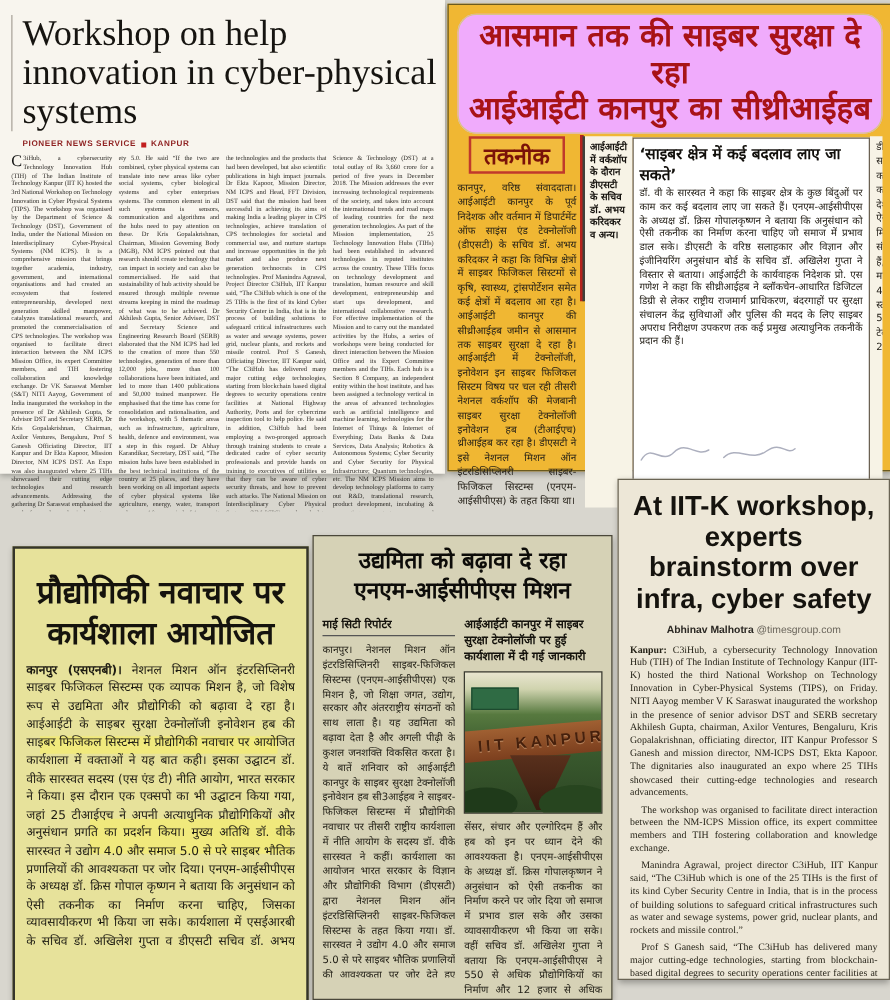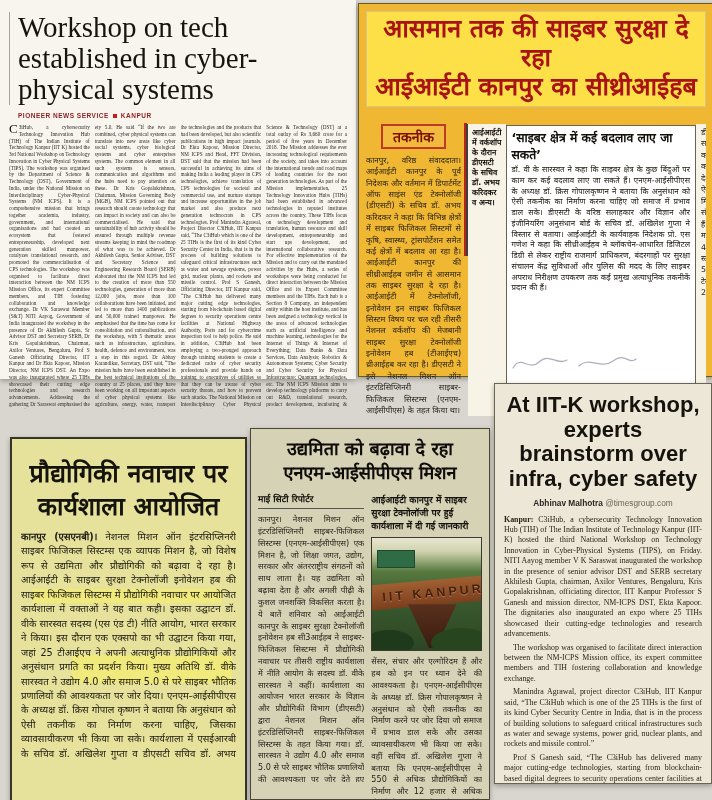--- a/index.html
+++ b/index.html
@@ -15,26 +15,26 @@
     font-family:"Liberation Sans",sans-serif;font-weight:bold;font-size:6.5px;
     letter-spacing:.5px;color:#8e1f1f;}
   .p-sq{width:4px;height:4px;background:#c21f1f;}
   .p-cols{display:flex;gap:5px;margin:2px 9px 0;height:285px;overflow:hidden;}
   .p-col{flex:1;font-family:"Liberation Serif",serif;font-size:5.2px;line-height:1.3;
     text-align:justify;color:#2c2a26;overflow:hidden;}
   .p-col-first::first-letter{font-size:13px;float:left;line-height:.8;padding-right:1px;color:#111;}
 
   
   .clip-hindustan{left:358px;top:3px;width:354px;height:372px;background:#f0b733;border:1px solid #6b5a1e;}
-  .h-hdbox{margin:7px 7px 16px;background:#fde047;padding:3px 4px 6px;box-shadow:0 0 0 1px #d8c488 inset;}
+  .h-hdbox{margin:7px 7px 1px;background:#f0abfc;padding:3px 4px 6px;box-shadow:0 0 0 1px #d8c488 inset;border-radius:15px;}
   .h-hdline{font-weight:bold;font-size:25px;line-height:1.16;color:#a81317;text-align:center;}
   .h-main{display:flex;margin:0 7px;position:relative;}
   .h-left{width:95px;padding:0 5px 0 0;}
   .h-tag{margin:1px auto 6px;width:fit-content;border:2px solid #c0392b;color:#7a1208;
-    font-weight:bold;font-size:14px;padding:1px 10px;background:#f2bb3e;}
+    font-weight:bold;font-size:18px;padding:1px 10px;background:#f2bb3e;}
   .h-intro{font-size:8px;line-height:1.42;color:#221e16;text-align:justify;font-weight:500;}
   .h-redrule{position:absolute;left:98px;top:0;width:3px;height:133px;background:#b5231d;}
   .h-right{flex:1;display:flex;flex-direction:row;min-width:0;}
   .h-photo{height:130px;margin:1px 0 0;position:relative;border:1px solid #40403a;overflow:hidden;
     background:linear-gradient(180deg,#44433a 0%,#2c2b24 55%,#1e1d18 100%);}
   .h-caption{background:#f7f3e6;font-size:7.8px;font-weight:bold;color:#15120e;padding:3px 4px;margin-top:1px;}
   .h-subbox{background:#ffffff;border:1px solid #6b6152;margin-top:2px;padding:3px 5px 2px;}
   .h-subhead{font-size:12.3px;font-weight:bold;color:#12100c;margin-bottom:2px;}
   .h-subbody{font-size:7.9px;line-height:1.36;color:#26221a;text-align:justify;}
   .h-botcols{display:flex;gap:9px;background:#f7f3e6;padding:3px 5px;margin-top:1px;flex:1;overflow:hidden;}
@@ -81,21 +81,21 @@
   .t-body p{font-family:"Liberation Serif",serif;font-size:7.9px;line-height:1.32;text-align:justify;color:#272419;margin:0 0 3px;}
   .t-body p+p{text-indent:9px;}
   .t-lede{font-weight:bold;}
 </style>
 </head>
 <body>
 
 <div class="canvas">
 
   <div class="clip clip-pioneer">
-    <div class="p-headline">Workshop on tech established in cyber-physical systems</div>
+    <div class="p-headline">Workshop on help innovation in cyber-physical systems</div>
     <div class="p-byline">
       <span>PIONEER NEWS SERVICE</span>
       <span class="p-sq"></span>
       <span>KANPUR</span>
     </div>
     <div class="p-cols">
       <div class="p-col p-col-first">C3iHub, a cybersecurity Technology Innovation Hub (TIH) of The Indian Institute of Technology Kanpur (IIT K) hosted the 3rd National Workshop on Technology Innovation in Cyber Physical Systems (TIPS). The workshop was organised by the Department of Science &amp; Technology (DST), Government of India, under the National Mission on Interdisciplinary Cyber-Physical Systems (NM ICPS). It is a comprehensive mission that brings together academia, industry, government, and international organisations and had created an ecosystem that fostered entrepreneurship, developed next generation skilled manpower, catalyzes translational research, and promoted the commercialisation of CPS technologies. The workshop was organised to facilitate direct interaction between the NM ICPS Mission Office, its expert Committee members, and TIH fostering collaboration and knowledge exchange. Dr VK Saraswat Member (S&amp;T) NITI Aayog, Government of India inaugurated the workshop in the presence of Dr Akhilesh Gupta, Sr Advisor DST and Secretary SERB, Dr Kris Gopalakrishnan, Chairman, Axilor Ventures, Bengaluru, Prof S Ganesh Officiating Director, IIT Kanpur and Dr Ekta Kapoor, Mission Director, NM ICPS DST. An Expo was also inaugurated where 25 TIHs showcased their cutting edge technologies and research advancements. Addressing the gathering Dr Saraswat emphasised the need for cyber physical systems beyond Industry 4.0 and soci-</div>
       <div class="p-col">ety 5.0. He said “If the two are combined, cyber physical systems can translate into new areas like cyber social systems, cyber biological systems and cyber enterprises systems. The common element in all such systems is sensors, communication and algorithms and the hubs need to pay attention on these. Dr Kris Gopalakrishnan, Chairman, Mission Governing Body (MGB), NM ICPS pointed out that research should create technology that can impact in society and can also be commercialised. He said that sustainability of hub activity should be ensured through multiple revenue streams keeping in mind the roadmap of what was to be achieved. Dr Akhilesh Gupta, Senior Adviser, DST and Secretary Science and Engineering Research Board (SERB) elaborated that the NM ICPS had led to the creation of more than 550 technologies, generation of more than 12,000 jobs, more than 100 collaborations have been initiated, and led to more than 1400 publications and 50,000 trained manpower. He emphasised that the time has come for consolidation and rationalisation, and the workshop, with 5 thematic areas such as infrastructure, agriculture, health, defence and environment, was a step in this regard. Dr Abhay Karandikar, Secretary, DST said, “The mission hubs have been established in the best technical institutions of the country at 25 places, and they have been working on all important aspects of cyber physical systems like agriculture, energy, water, transport and so on. After a period of 4 years, it can be seen that the mission had led to a significant outcome in terms of not only</div>
       <div class="p-col">the technologies and the products that had been developed, but also scientific publications in high impact journals. Dr Ekta Kapoor, Mission Director, NM ICPS and Head, FFT Division, DST said that the mission had been successful in achieving its aims of making India a leading player in CPS technologies, achieve translation of CPS technologies for societal and commercial use, and nurture startups and increase opportunities in the job market and also produce next generation technocrats in CPS technologies. Prof Manindra Agrawal, Project Director C3iHub, IIT Kanpur said, “The C3iHub which is one of the 25 TIHs is the first of its kind Cyber Security Center in India, that is in the process of building solutions to safeguard critical infrastructures such as water and sewage systems, power grid, nuclear plants, and rockets and missile control. Prof S Ganesh, Officiating Director, IIT Kanpur said, “The C3iHub has delivered many major cutting edge technologies, starting from blockchain based digital degrees to security operations centre facilities at National Highway Authority, Ports and for cybercrime inspection tool to help police. He said in addition, C3iHub had been employing a two-pronged approach through training students to create a dedicated cadre of cyber security professionals and provide hands on training to executives of utilities so that they can be aware of cyber security threats, and how to prevent such attacks. The National Mission on Interdisciplinary Cyber Physical Systems (NM ICPS) was launched to be implemented by Department of</div>
       <div class="p-col">Science &amp; Technology (DST) at a total outlay of Rs 3,660 crore for a period of five years in December 2018. The Mission addresses the ever increasing technological requirements of the society, and takes into account the international trends and road maps of leading countries for the next generation technologies. As part of the Mission implementation, 25 Technology Innovation Hubs (TIHs) had been established in advanced technologies in reputed institutes across the country. These TIHs focus on technology development and translation, human resource and skill development, entrepreneurship and start ups development, and international collaborative research. For effective implementation of the Mission and to carry out the mandated activities by the Hubs, a series of workshops were being conducted for direct interaction between the Mission Office and its Expert Committee members and the TIHs. Each hub is a Section 8 Company, an independent entity within the host institute, and has been assigned a technology vertical in the areas of advanced technologies such as artificial intelligence and machine learning, technologies for the Internet of Things &amp; Internet of Everything; Data Banks &amp; Data Services, Data Analysis; Robotics &amp; Autonomous Systems; Cyber Security and Cyber Security for Physical Infrastructure; Quantum technologies, etc. The NM ICPS Mission aims to develop technology platforms to carry out R&amp;D, translational research, product development, incubating &amp; supporting start-ups, and commercialisation.</div>

